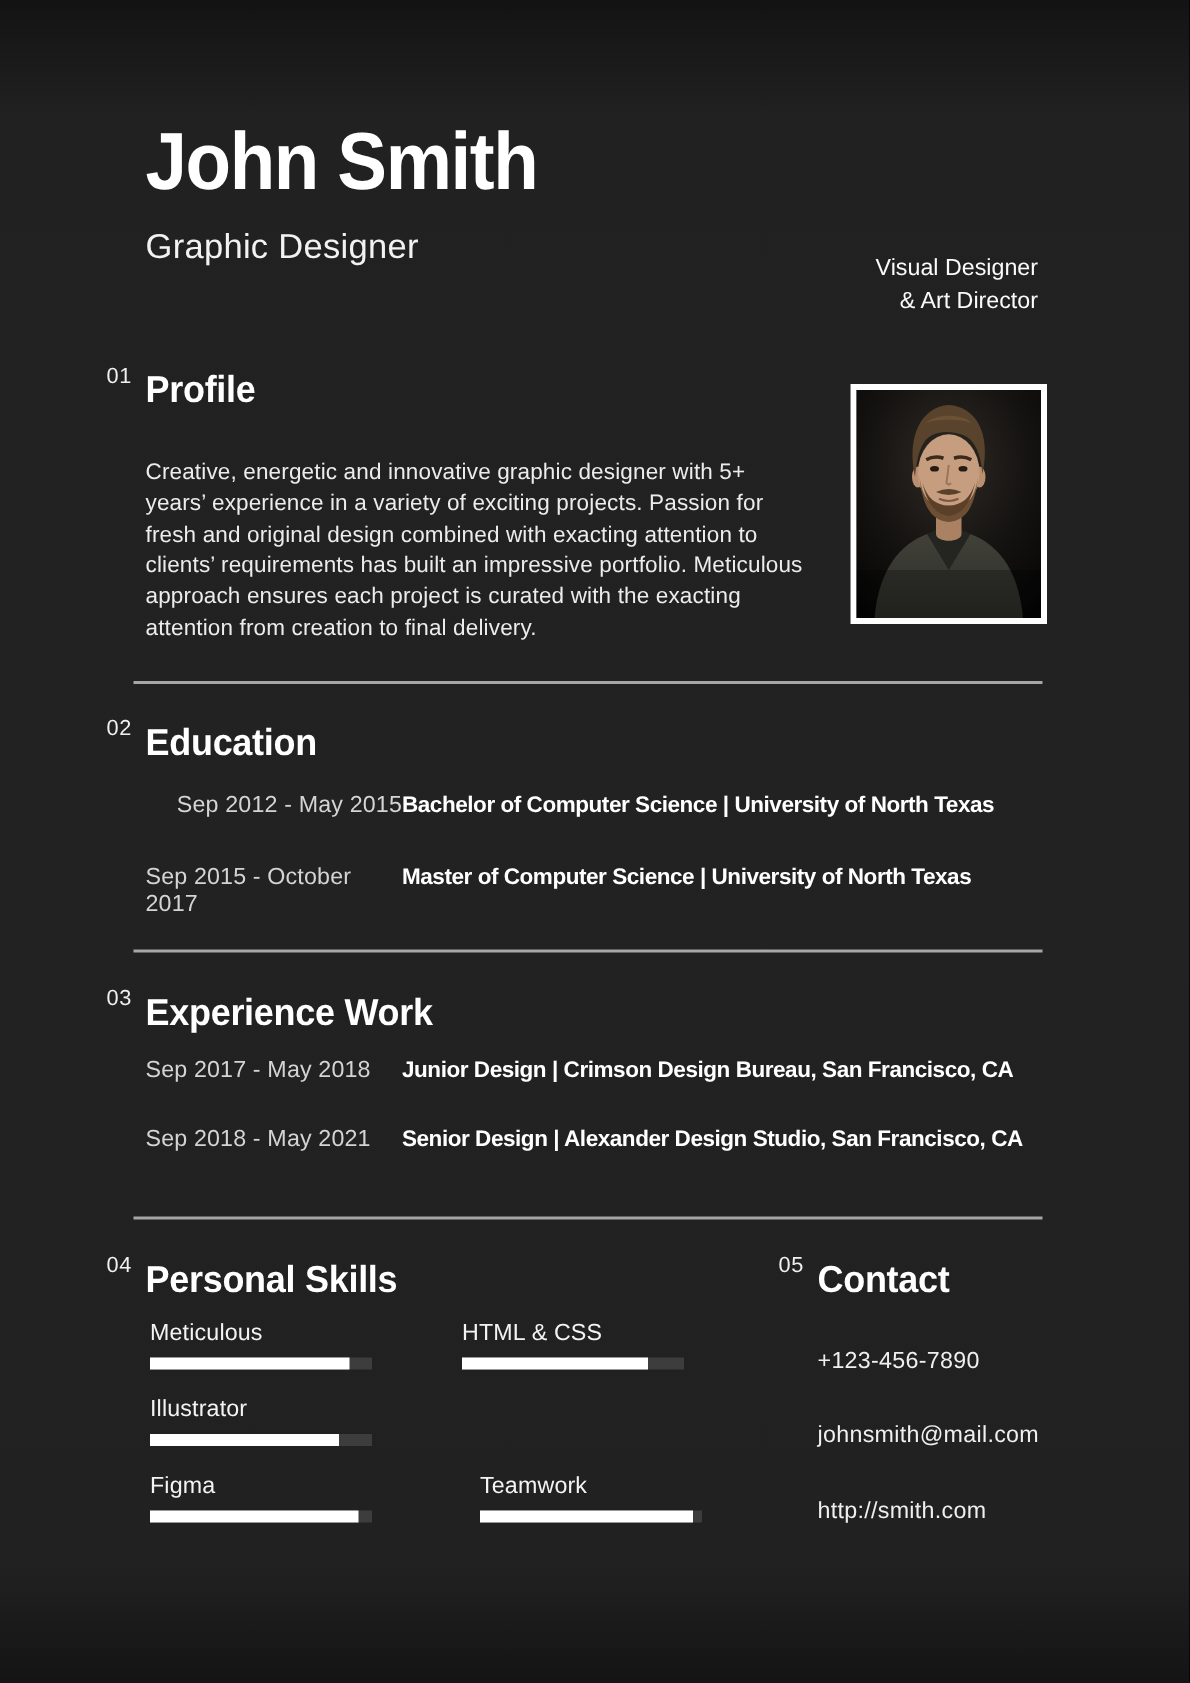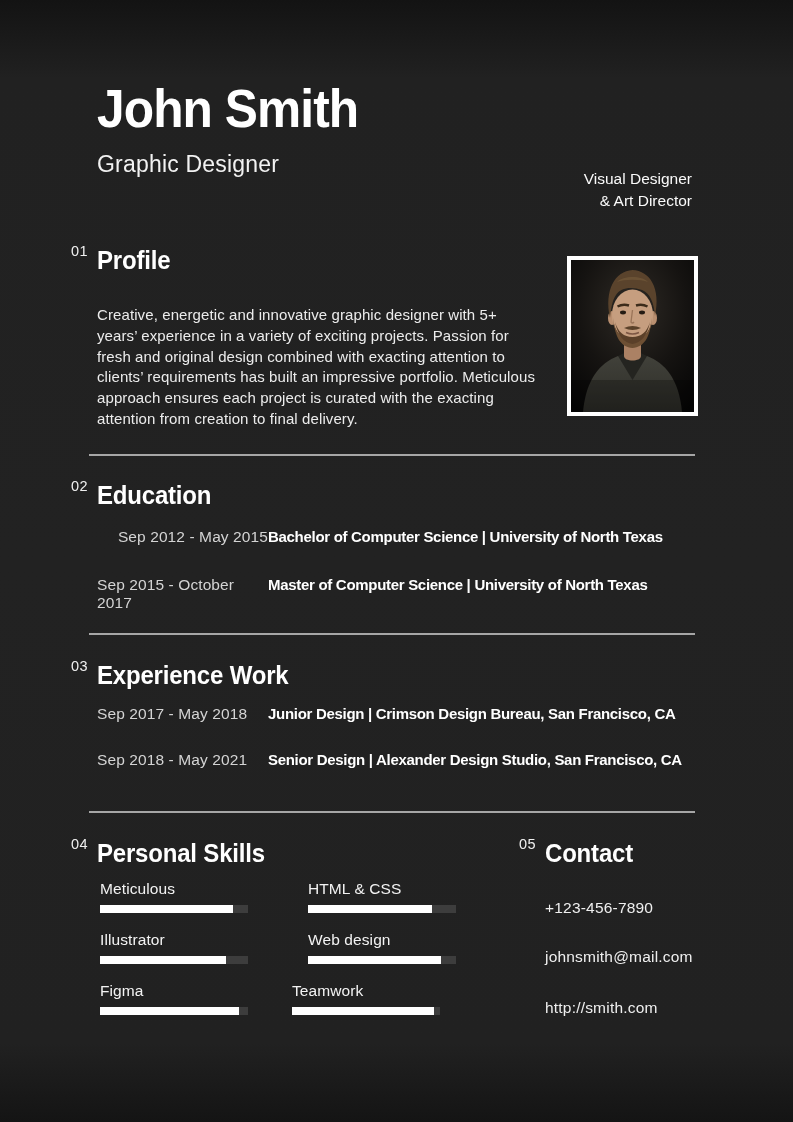--- a/index.html
+++ b/index.html
@@ -183,27 +183,21 @@
     <div class="skill-track">
       <div class="skill-fill" style="width: 94%;"></div>
     </div>
   </div>
   <div class="skill" style="left:308px;top:880px;">
     <div class="skill-label">HTML &amp; CSS</div>
     <div class="skill-track">
       <div class="skill-fill" style="width: 84%;"></div>
     </div>
   </div>
-  <div class="skill" style="left:308px;top:931px;">
-    <div class="skill-label">Web design</div>
-    <div class="skill-track">
-      <div class="skill-fill" style="width: 90%;"></div>
-    </div>
-  </div>
-  <div class="skill" style="left:292px;top:982px;">
+  <div class="skill" style="left:320px;top:982px;">
     <div class="skill-label">Teamwork</div>
     <div class="skill-track">
       <div class="skill-fill" style="width: 96%;"></div>
     </div>
   </div>
 
   <div class="sec-head" style="left:545px;top:839px;">
     <span class="sec-num">05</span>
     <h2 class="sec-title">Contact</h2>
   </div>

